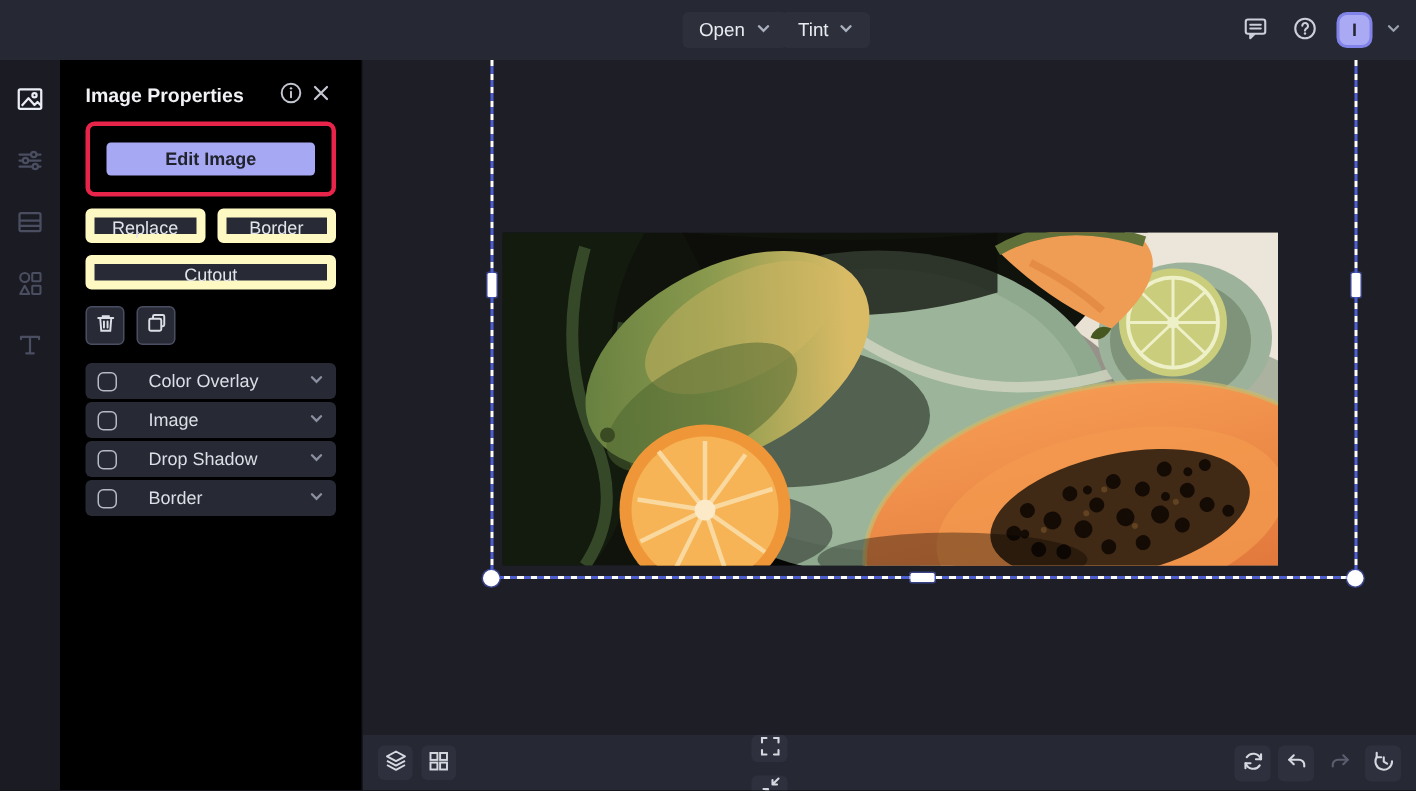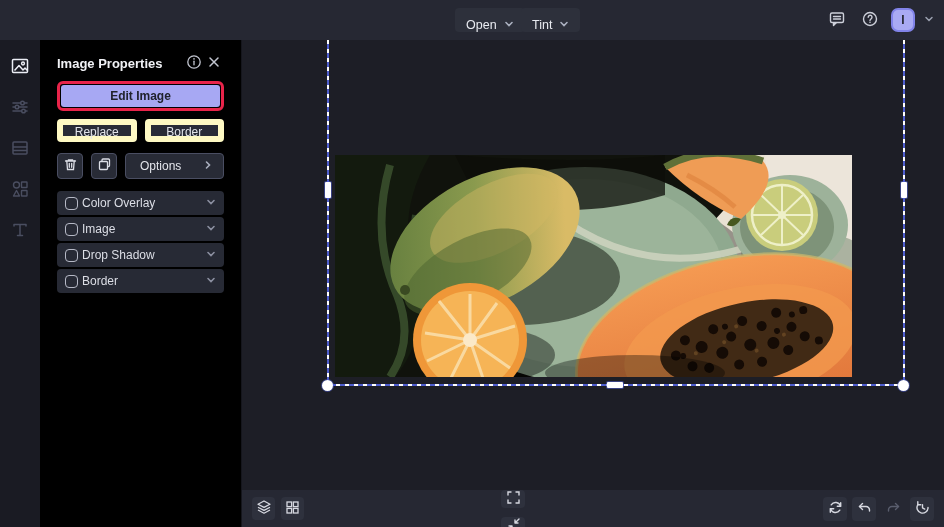--- a/index.html
+++ b/index.html
@@ -15,21 +15,21 @@
     position:absolute; left:0; top:0; width:944px; height:40px;
     background:#262833; z-index:30;
   }
   .brand {
     position:absolute; left:8px; top:8px; height:25px;
     display:flex; align-items:center; gap:9px; padding:0 12px 0 9px;
     background:#2d303b; border-radius:4px; cursor:pointer;
   }
   .brand-title { font-size:13px; color:#e9ebf1; letter-spacing:.2px; }
   .tb-btn {
-    position:absolute; top:8px; height:24px; display:flex; align-items:flex-end; gap:7px;
+    position:absolute; top:8px; height:24px; display:flex; align-items:center; gap:7px;
     background:#2d303b; border:none; border-radius:4px; padding:0 11px;
     color:#e9ebf1; font-size:12.5px; font-family:inherit; cursor:pointer;
   }
   .tb-btn .chev { color:#aab0bf; }
   #open-btn { left:455px; }
   #save-btn { left:521px; }
   .tb-right {
     position:absolute; right:10px; top:0; height:40px;
     display:flex; align-items:center; gap:9px;
   }
@@ -60,21 +60,21 @@
   .panel {
     position:absolute; left:40px; top:40px; width:202px; height:487px;
     background:#000000; border-right:1px solid #15161d; padding:0 17px; z-index:20;
   }
   .panel-header {
     margin-top:13px; height:20px; display:flex; align-items:center;
   }
   .panel-title { font-size:13px; font-weight:bold; color:#f1f2f6; flex:1; }
   .panel-header .icon-btn { width:20px; height:20px; color:#c3c6d1; }
   .annotation-box {
-    margin-top:8px; border:3px solid #e8244a; border-radius:6px; padding:1px;
+    margin-top:8px; border:3px solid #e8244a; border-radius:6px; padding:11px;
   }
   .btn-accent {
     width:100%; height:22px; background:#a7a8f3; border:none; border-radius:3px;
     color:#20222c; font-size:12px; font-weight:bold; font-family:inherit; cursor:pointer;
   }
   .btn-row { display:flex; gap:8px; margin-top:8px; }
   .btn-dark {
     flex:1; height:23px; background:#282b36; border:6px solid #fef9c3; border-radius:4px;
     color:#e2e4ea; font-size:12px; font-family:inherit; cursor:pointer;
   }
@@ -93,21 +93,21 @@
   .options-btn .chev { color:#aab0bf; }
   .toggle-list { margin-top:12px; }
   .toggle-row {
     height:24px; background:#272a35; border-radius:4px; margin-bottom:2px;
     display:flex; align-items:center; padding:0 8px; cursor:pointer;
   }
   .checkbox {
     width:13px; height:13px; border:1.5px solid #b6b9c6; border-radius:4px;
     background:transparent; flex:none;
   }
-  .toggle-label { margin-left:4px; flex:1; font-size:12px; color:#dcdee6; }
+  .toggle-label { margin-left:21px; flex:1; font-size:12px; color:#dcdee6; }
   .toggle-row .chev { color:#8b8fa0; }
 
   
   .canvas {
     position:absolute; left:242px; top:40px; width:702px; height:450px;
     background:#1d1e26; overflow:hidden;
   }
   .photo {
     position:absolute; left:93px; top:115px; width:517px; height:222px; cursor:move;
   }
@@ -287,44 +287,37 @@
 
     <div class="annotation-box">
       <button class="btn-accent">Edit Image</button>
     </div>
 
     <div class="btn-row">
       <button class="btn-dark">Replace</button>
       <button class="btn-dark">Border</button>
     </div>
 
+    <button class="btn-dark btn-block">Cutout</button>
 
     <div class="tools-row">
       <button class="sq-btn">
         <span>
           <svg width="15" height="15" viewBox="0 0 15 15" fill="none" stroke="currentColor" stroke-width="1.3" stroke-linecap="round">
               <path d="M2.5 4h10M5.5 4V2.8h4V4"></path>
               <path d="M3.8 4l.7 8.5h6l.7-8.5"></path>
               <path d="M6.3 6.3v4M8.7 6.3v4"></path>
             </svg>
         </span>
       </button>
       <button class="sq-btn">
         <span>
           <svg width="15" height="15" viewBox="0 0 15 15" fill="none" stroke="currentColor" stroke-width="1.3" stroke-linejoin="round">
               <rect x="2.5" y="4.5" width="8" height="8" rx="1"></rect>
               <path d="M5 4.5V3a1 1 0 011-1h5.5a1 1 0 011 1v5.5a1 1 0 01-1 1H11"></path>
-            </svg>
-        </span>
-      </button>
-      <button class="options-btn">
-        <span>Options</span>
-        <span class="chev">
-          <svg width="10" height="10" viewBox="0 0 10 10" fill="none" stroke="currentColor" stroke-width="1.6" stroke-linecap="round">
-              <path d="M3.5 2l3 3-3 3"></path>
             </svg>
         </span>
       </button>
     </div>
 
     <div class="toggle-list">
       <div class="toggle-row">
         <span class="checkbox"></span>
         <span class="toggle-label">Color Overlay</span>
         <span class="chev">

